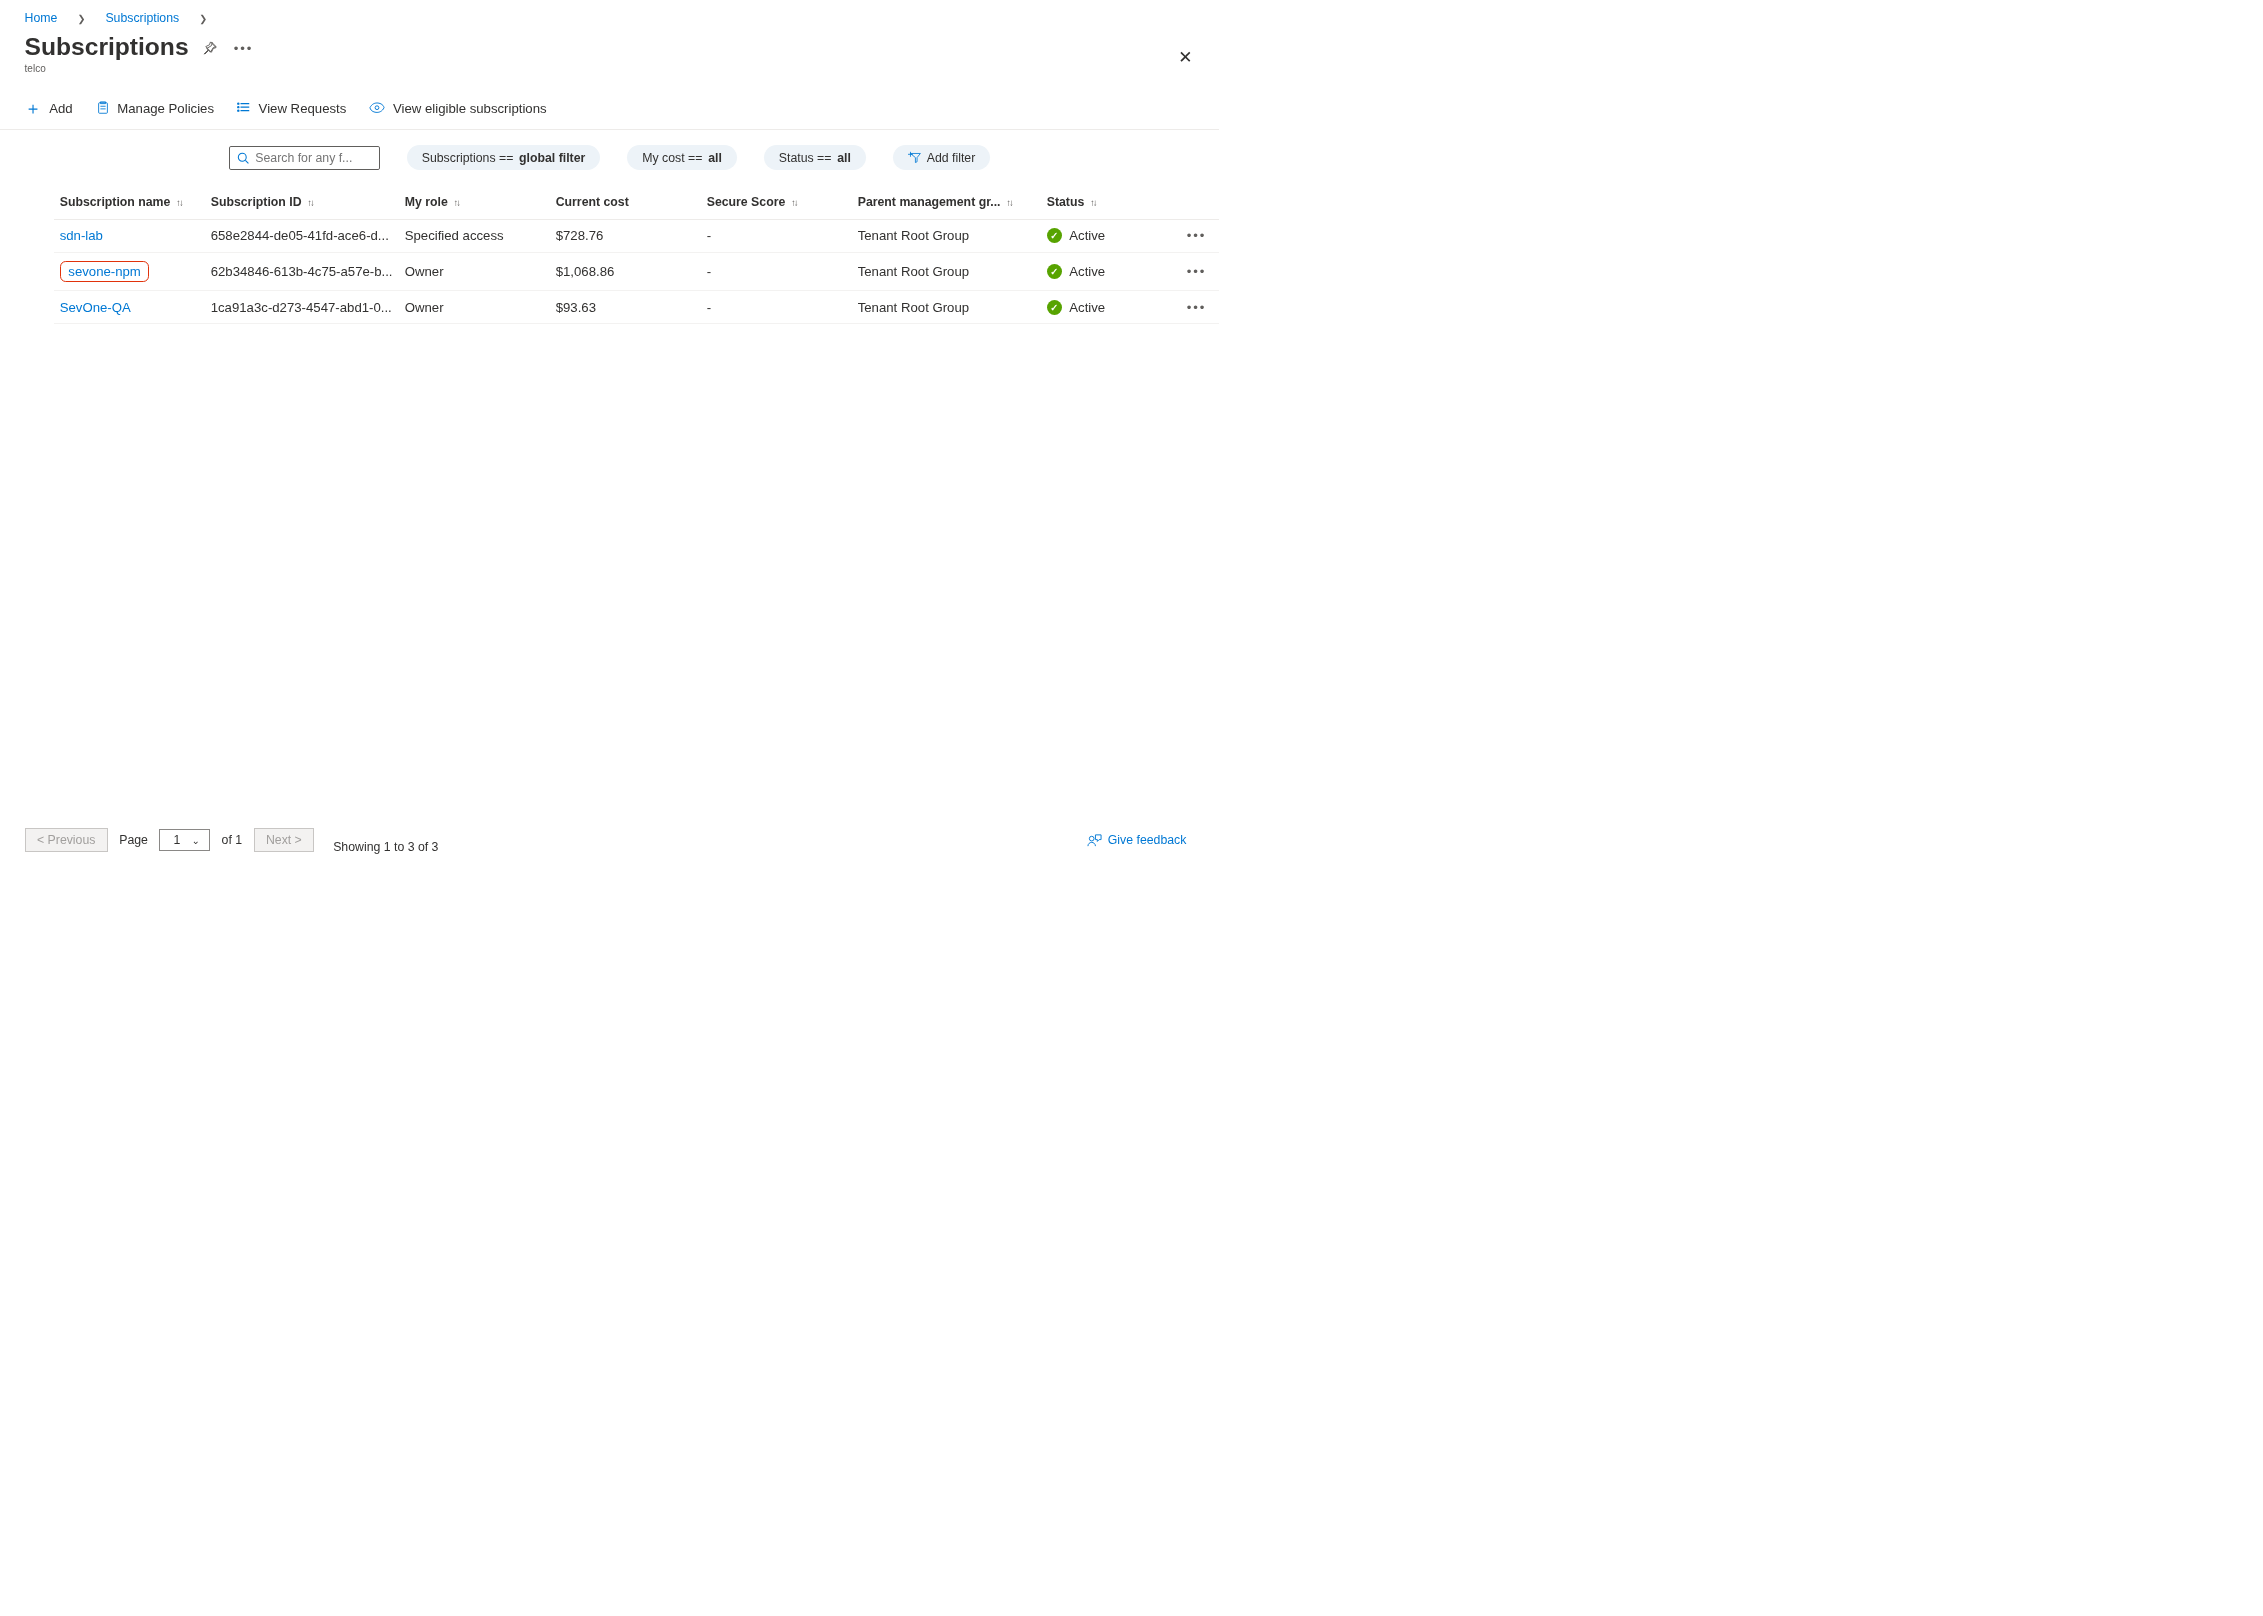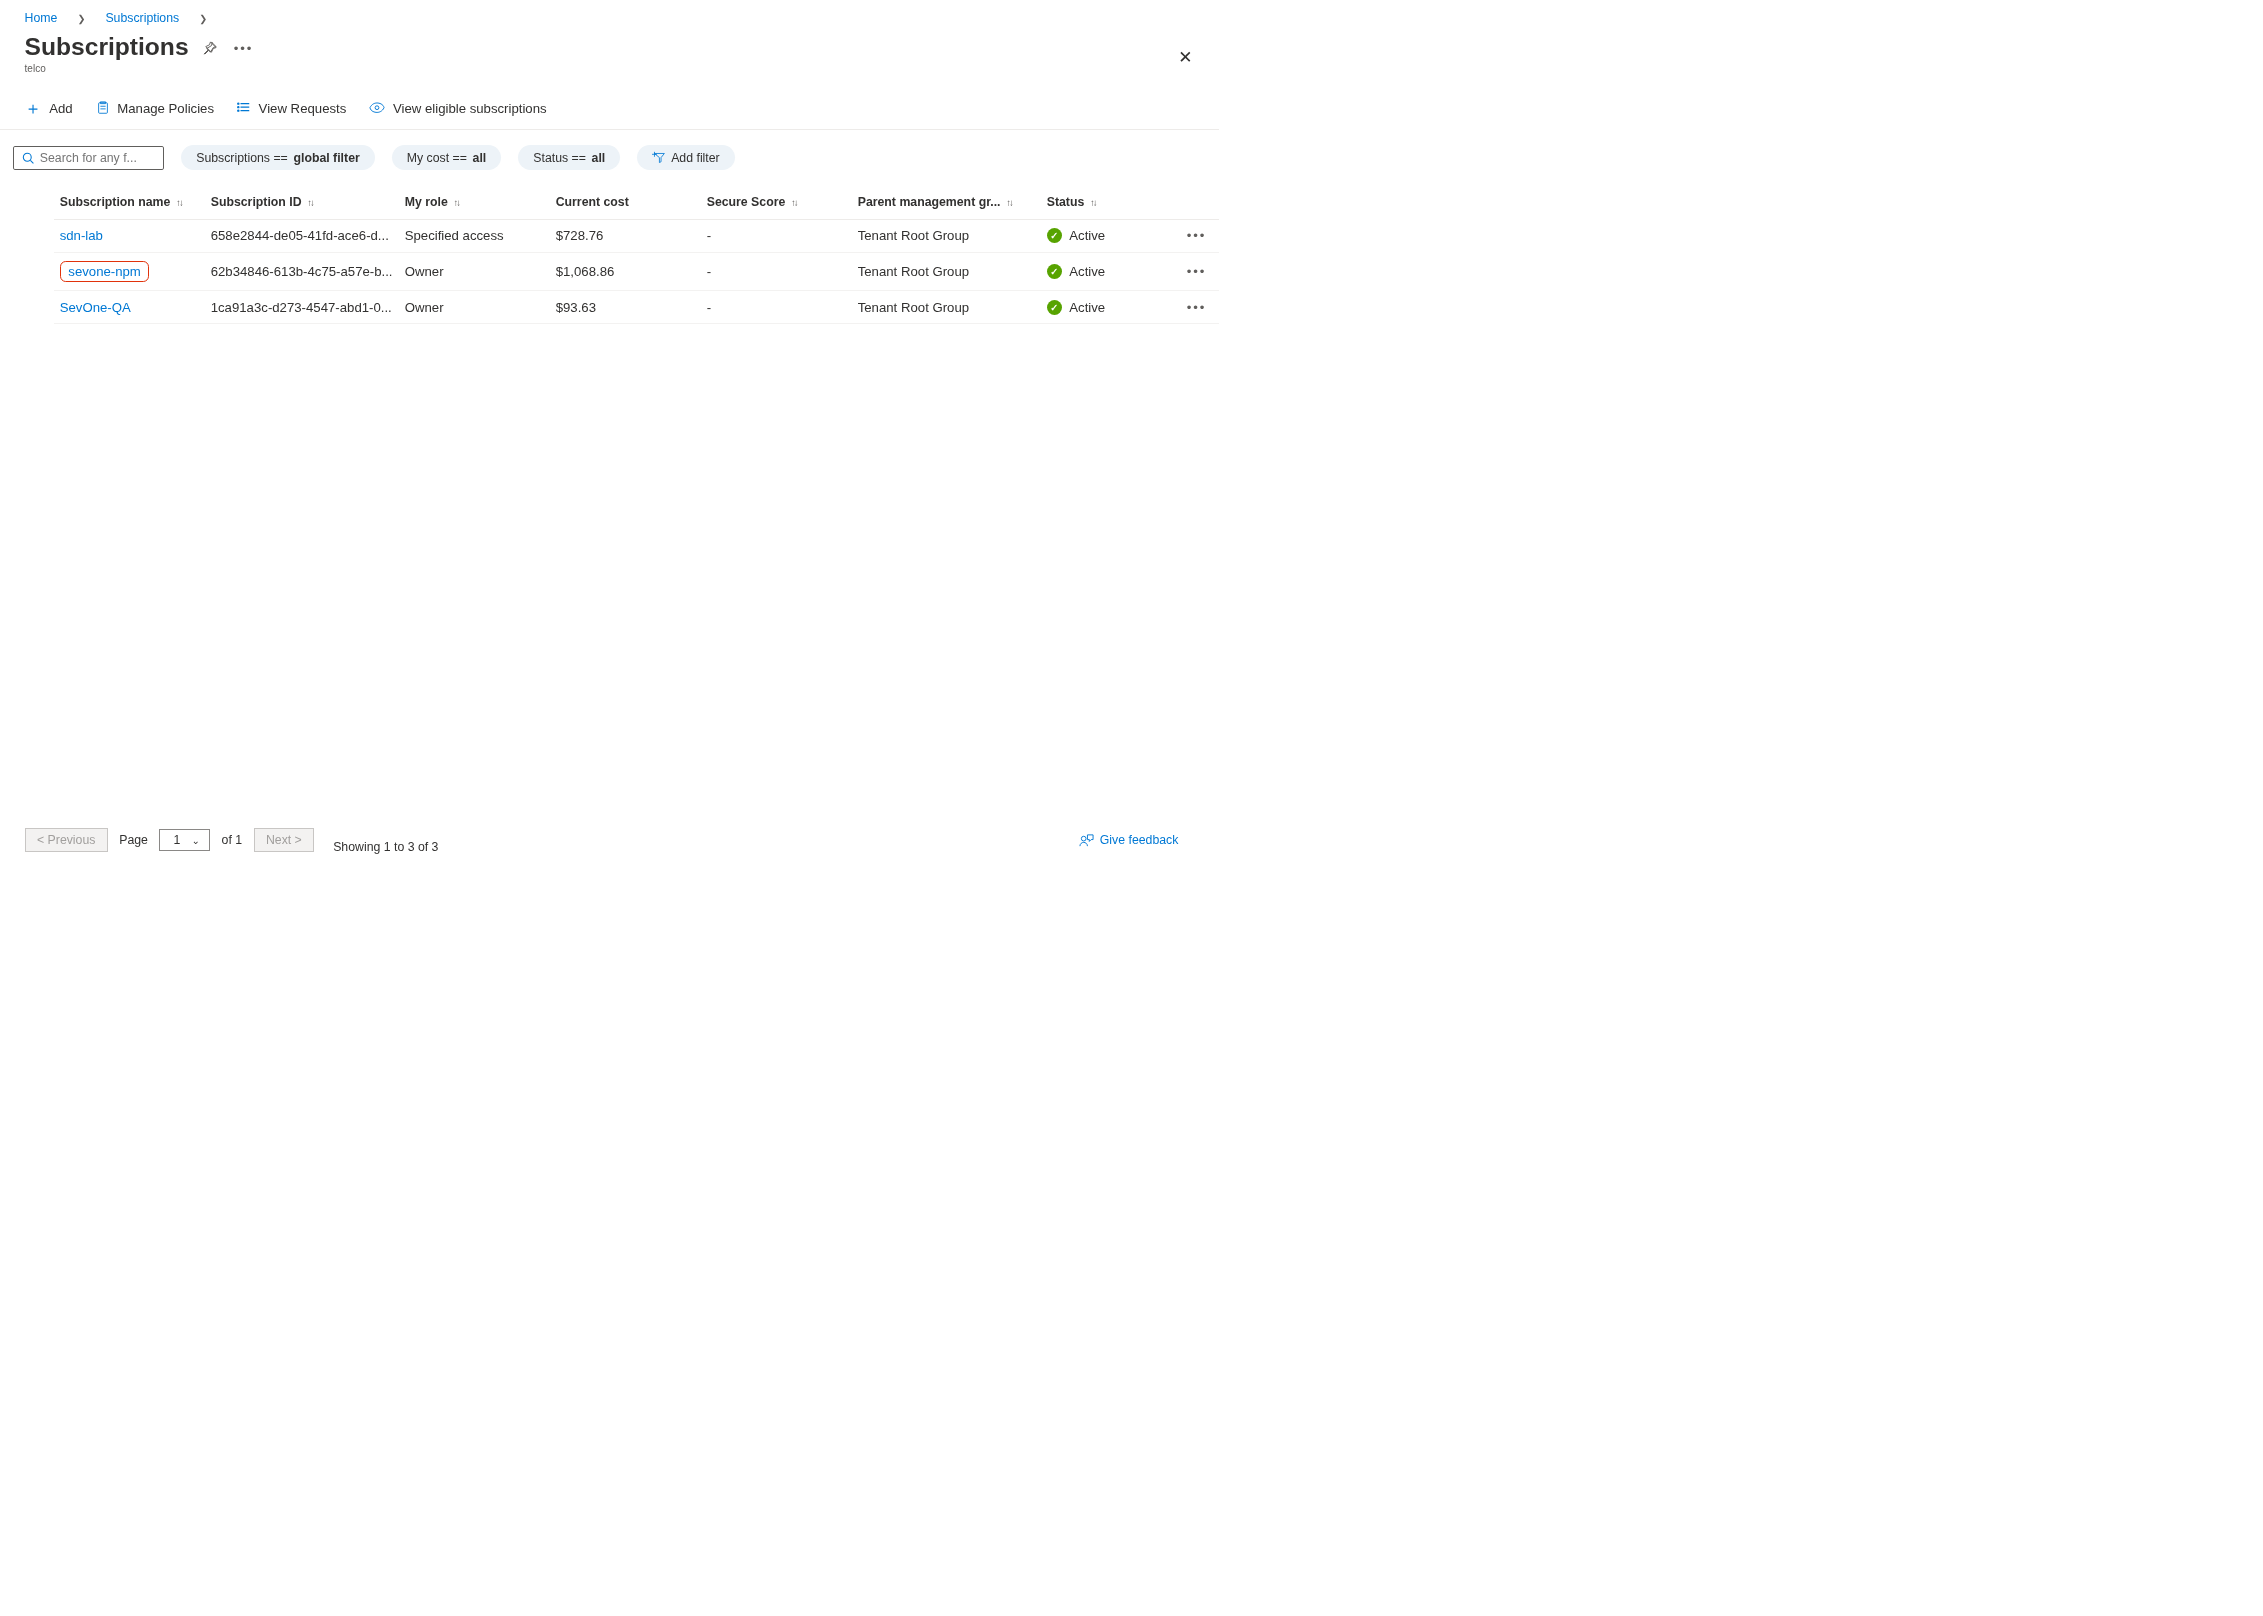--- a/index.html
+++ b/index.html
@@ -18,42 +18,42 @@
   .close-x { position: absolute; right: 26.5px; top: 47px; font-size: 17px; cursor: pointer; color: #323130; }
   .subtitle { padding: 1.9px 24.6px 13.2px; font-size: 10px; color: #605e5c; }
 
   
   .command-bar { padding: 9.5px 24.6px 9.5px; display: flex; align-items: center; gap: 23px; border-bottom: 0.9px solid #edebe9; }
   .cmd { display: inline-flex; align-items: center; gap: 7.6px; cursor: pointer; font-size: 13.2px; color: #323130; }
   .cmd .ic { color: #0078d4; display: inline-flex; align-items: center; }
   .plus-ic { font-size: 17px; font-weight: 400; }
 
   
-  .filter-bar { padding: 15px 13.2px 7.6px; display: flex; align-items: center; gap: 17px; }
+  .filter-bar { padding: 15px 13.2px 7.6px; display: flex; align-items: center; gap: 27px; justify-content: center; }
   .search-box { display: flex; align-items: center; gap: 5.7px; border: 0.9px solid #605e5c; border-radius: 1.9px; padding: 3.8px 7.6px; width: 151px; background: #fff;}
   .search-box .si { color: #0078d4; font-size: 12.3px; flex-shrink:0;}
   .search-box input { border: none; outline: none; font-size: 12.3px; width:100%; color:#605e5c; background:transparent;}
   .pill { background: #edf3f8; border-radius: 945px; padding: 5.7px 15px; font-size: 12.3px; color: #323130; display: inline-flex; align-items:center; gap:5.7px; cursor:pointer;}
   .pill b { font-weight: 600; }
   .add-filter-pill .ic { color:#0078d4; display:inline-flex; }
 
   
   .table-wrap { padding: 7.6px 13.2px 0 28px; margin-left: 26px; }
   table { width: 100%; border-collapse: collapse; table-layout: fixed; }
   th { text-align: left; font-weight: 600; font-size: 12.3px; padding: 9.5px 5.7px; border-bottom: 0.9px solid #edebe9; white-space:nowrap; overflow:hidden; text-overflow:ellipsis;}
   th .sort { font-size: 9.5px; color: #605e5c; margin-left: 5.7px; letter-spacing: -1.9px;}
   td { font-size: 13.2px; padding: 8.5px 5.7px; border-bottom: 0.9px solid #f3f2f1; white-space:nowrap; overflow:hidden; text-overflow:ellipsis;}
   .link { color: #0078d4; cursor: pointer; }
   .highlighted { border: 1.9px solid #E1320B; border-radius: 5.7px; padding: 1.9px 7.6px; display: inline-block; }
   .status-cell { display:flex; align-items:center; gap:7.6px;}
   .status-dot { width:15px; height:15px; background:#57A300; border-radius:50%; display:inline-flex; align-items:center; justify-content:center; color:#fff; font-size:9.5px; font-weight:bold;}
   .row-menu { text-align:center; color:#605e5c; cursor:pointer; letter-spacing:1.9px; }
 
   
-  .footer { position: absolute; bottom: 17px; left: 0; right: 16px; padding: 0 24.6px; display: flex; align-items: center; gap: 11.4px; font-size: 12.3px; }
+  .footer { position: absolute; bottom: 17px; left: 0; right: 8px; padding: 0 24.6px; display: flex; align-items: center; gap: 11.4px; font-size: 12.3px; }
   .pg-btn { border: 0.9px solid #c8c6c4; background: #f3f2f1; color: #a19f9d; padding: 3.8px 11.4px; cursor: not-allowed; font-size:12.3px;}
   .pg-select { border: 0.9px solid #8a8886; padding: 2.8px 9.5px 2.8px 13.2px; display:inline-flex; align-items:center; gap:11.4px; cursor:pointer;}
   .feedback { margin-left: auto; color: #0078d4; cursor: pointer; display:flex; align-items:center; gap:5.7px;}
 
   svg { display:block; }
 </style>
 </head>
 <body>
 
 <div class="breadcrumb">

